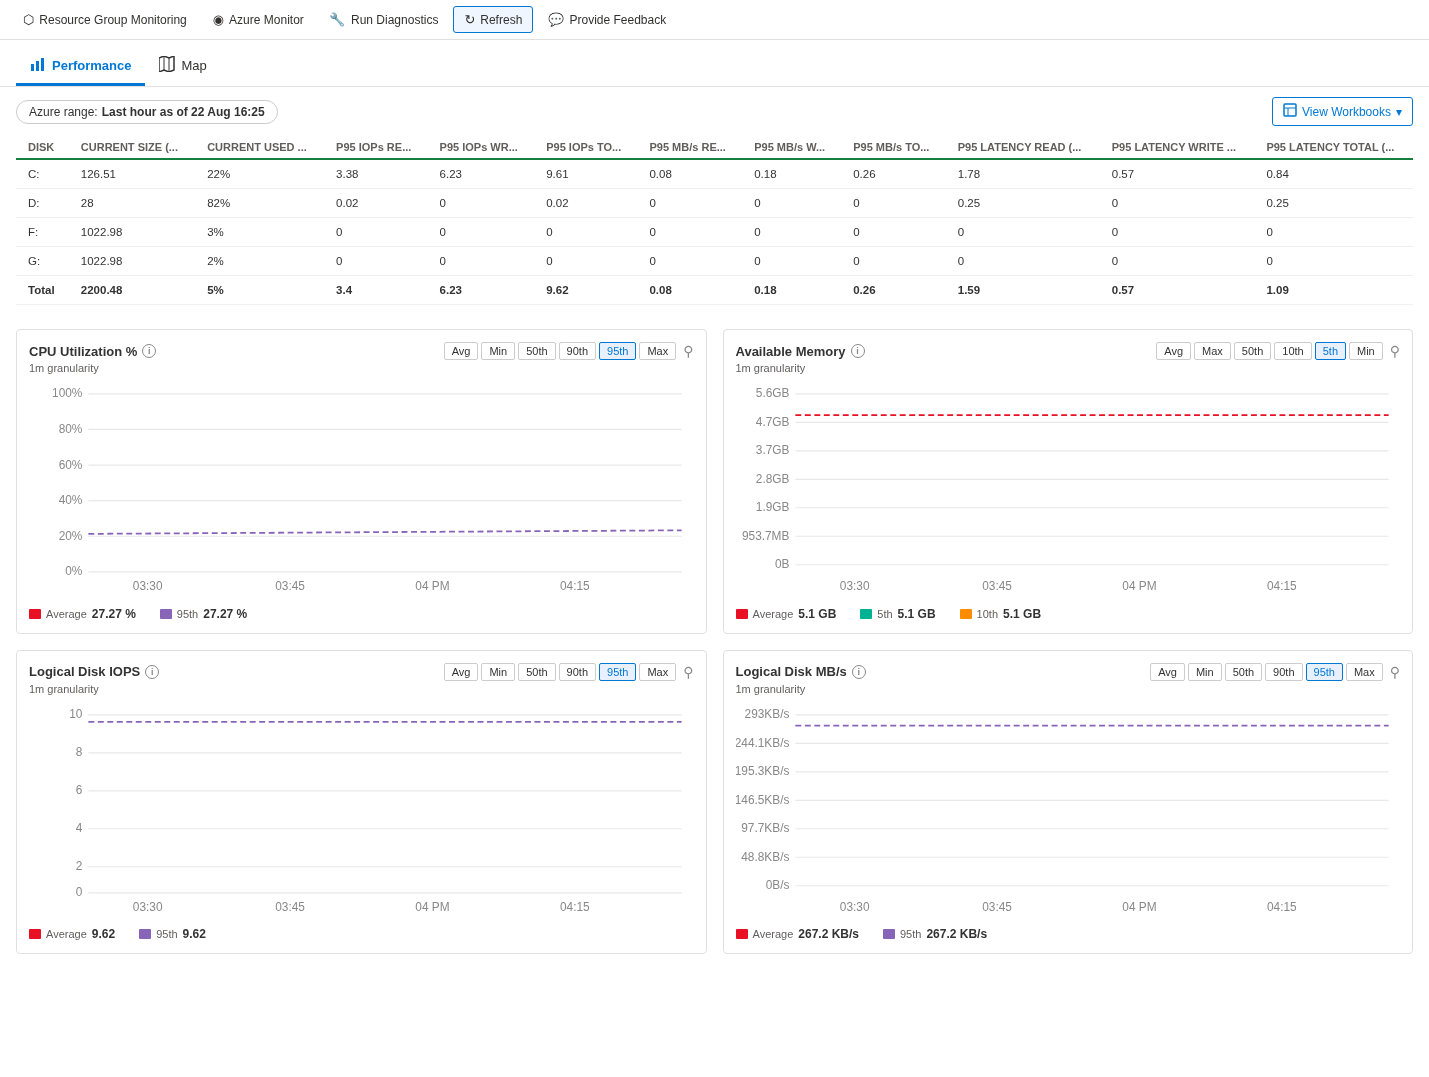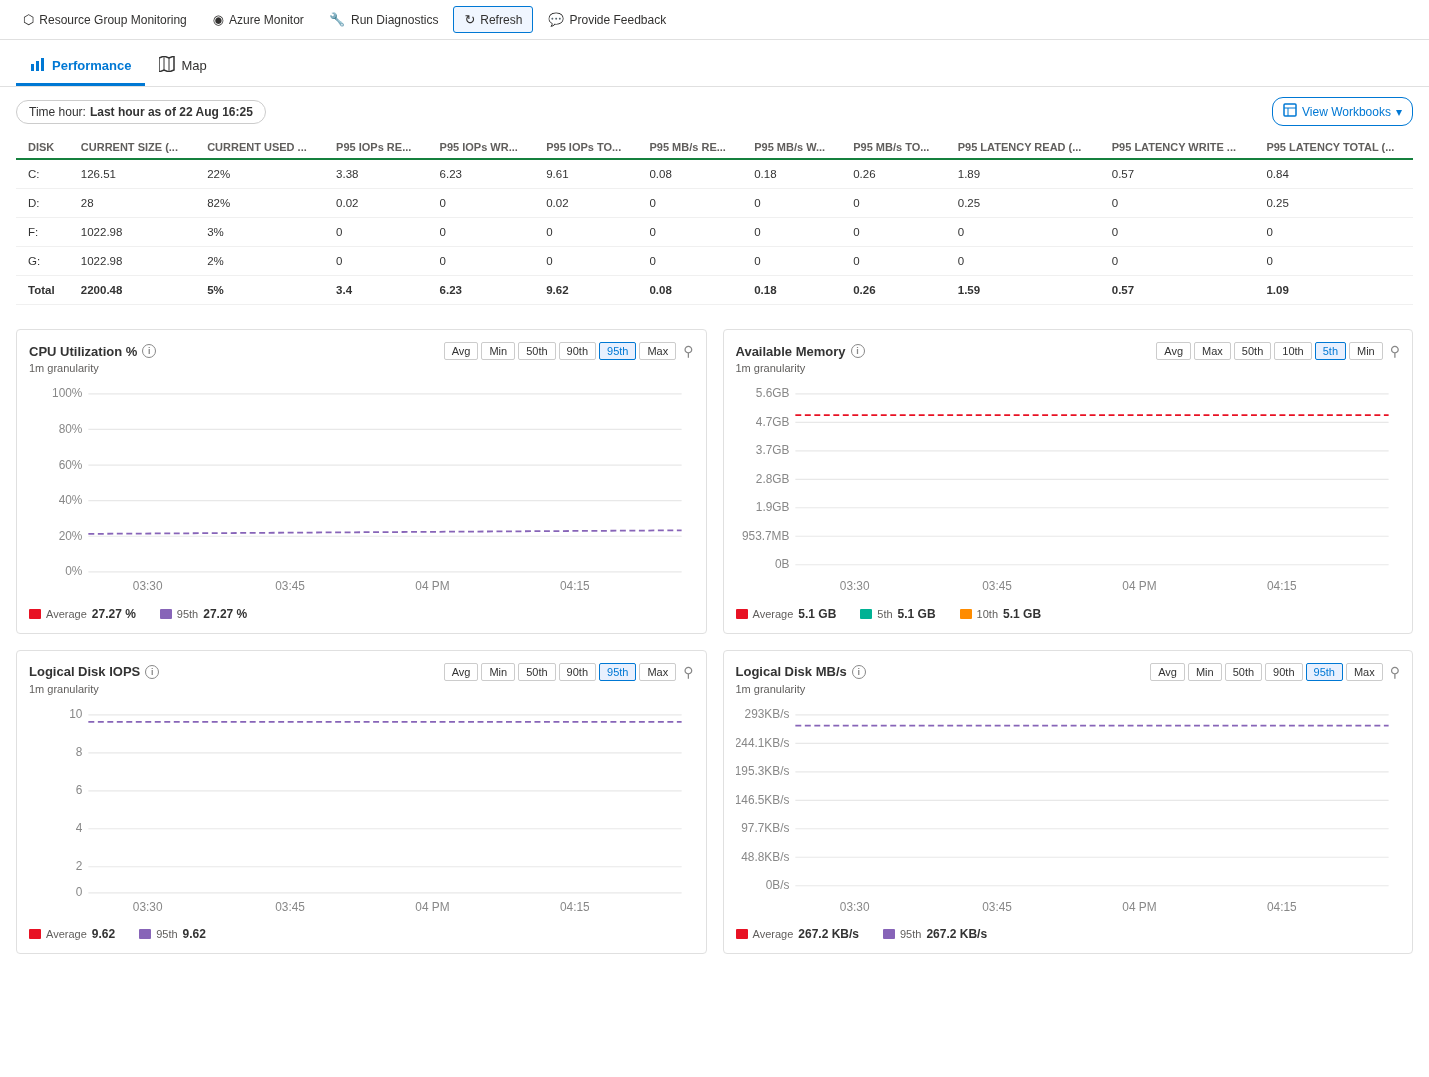--- a/index.html
+++ b/index.html
@@ -39,21 +39,21 @@
     }
     .time-range-pill {
       display: inline-flex; align-items: center;
       border: 1px solid #ccc; border-radius: 12px;
       padding: 4px 12px; font-size: 12px; cursor: pointer;
     }
     .time-range-pill strong { margin-left: 4px; }
     .view-workbooks-btn {
       display: flex; align-items: center; gap: 5px;
       padding: 5px 10px; border: 1px solid #0078d4;
-      border-radius: 11px; color: #0078d4; cursor: pointer;
+      border-radius: 3px; color: #0078d4; cursor: pointer;
       font-size: 12px; background: #fff;
     }
 
     
     .section-title {
       font-size: 14px; font-weight: 700;
       padding: 6px 16px 8px;
     }
     .perf-table {
       width: 100%; border-collapse: collapse;
@@ -162,21 +162,21 @@
           <line x1="5" y1="0" x2="5" y2="14" stroke="#333" stroke-width="1"></line>
           <line x1="10" y1="2" x2="10" y2="16" stroke="#333" stroke-width="1"></line>
         </svg>
     </span>
     <span>Map</span>
   </div>
 </div>
 
 <div class="time-range-bar">
   <div class="time-range-pill">
-    <span>Time hour:</span>
+    <span>Azure range:</span>
     <strong>Last hour as of 22 Aug 16:25</strong>
   </div>
   <button class="view-workbooks-btn">
     <span>
       <svg width="14" height="14" viewBox="0 0 14 14">
           <rect x="1" y="1" width="12" height="12" rx="1" fill="none" stroke="#0078d4" stroke-width="1.5"></rect>
           <line x1="1" y1="5" x2="13" y2="5" stroke="#0078d4" stroke-width="1"></line>
           <line x1="5" y1="5" x2="5" y2="13" stroke="#0078d4" stroke-width="1"></line>
         </svg>
     </span>
@@ -207,21 +207,21 @@
     <tr>
           <td>C:</td>
           <td>126.51</td>
           <td>22%</td>
           <td>3.38</td>
           <td>6.23</td>
           <td>9.61</td>
           <td>0.08</td>
           <td>0.18</td>
           <td>0.26</td>
-          <td>1.89</td>
+          <td>1.78</td>
           <td>0.57</td>
           <td>0.84</td>
         </tr>
         <tr>
           <td>D:</td>
           <td>28</td>
           <td>82%</td>
           <td>0.02</td>
           <td>0</td>
           <td>0.02</td>

